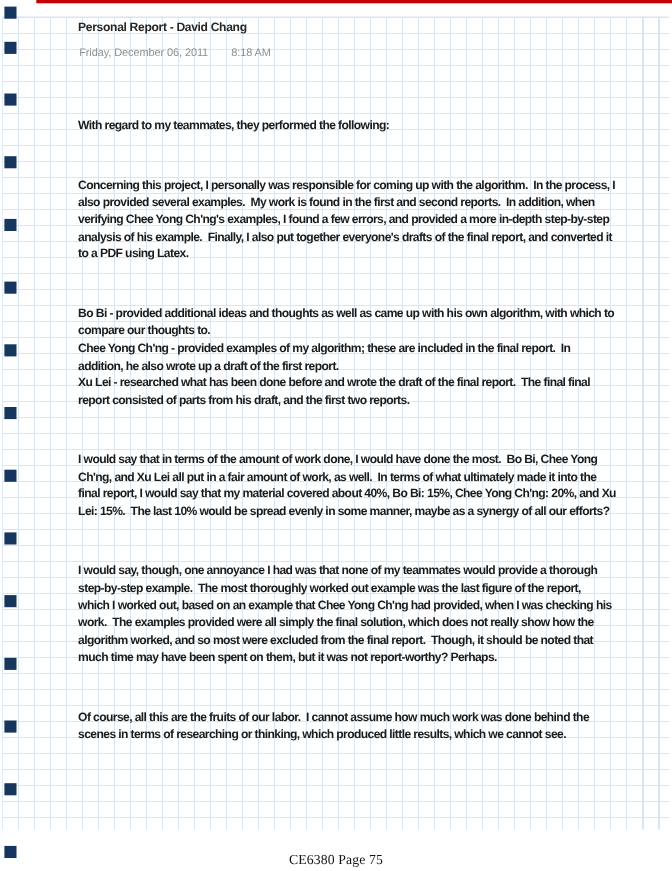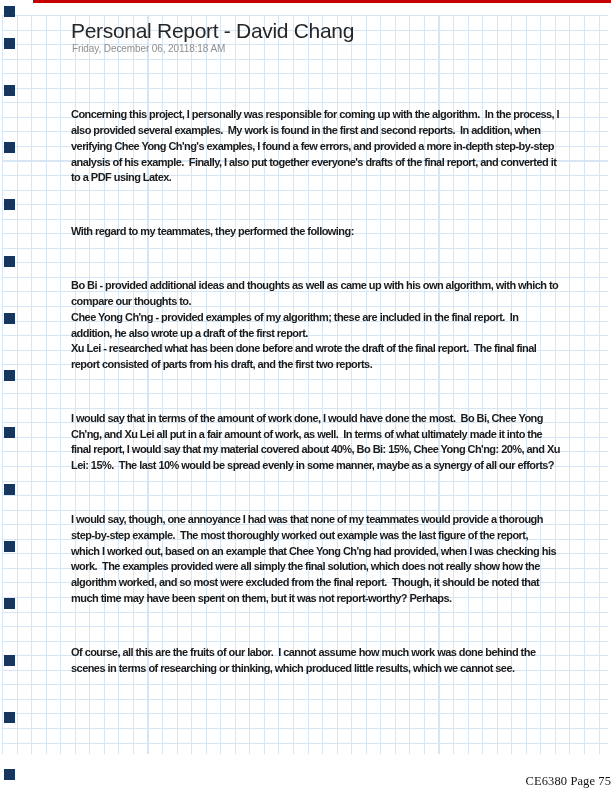--- a/index.html
+++ b/index.html
@@ -20,37 +20,37 @@
     position:absolute;top:0;left:33px;right:0;height:2.5px;
     background:var(--red-line-color);
   }
   
   .tab{
     position:absolute;left:4px;width:11px;height:11px;display:block;
     background:var(--tab-color);
   }
   .title{
     position:absolute;left:71px;top:19px;
-    font-size:21px;font-weight:400;color:#262626;letter-spacing:-0.3px;
+    font-size:11px;font-weight:700;color:#262626;letter-spacing:-0.3px;
     white-space:pre;
   }
   .dateline{
     position:absolute;left:72px;top:43px;
     font-size:10px;color:#8f8f8f;letter-spacing:-0.1px;white-space:pre;
   }
-  .dateline .time{}
+  .dateline .time{margin-left:21px;}
   .body{
     position:absolute;left:71px;top:76px;width:500px;
     font-size:11px;font-weight:600;color:#1b1b1b;
     line-height:15.7px;letter-spacing:-0.55px;white-space:pre;
   }
   .body p{margin:0 0 7px 0;padding:0;}
   .body p:last-child{margin-bottom:0;}
   .footer{
-    position:absolute;left:0;top:774px;width:611px;text-align:right;
+    position:absolute;left:0;top:774px;width:611px;text-align:center;
     font-family:"Liberation Serif",serif;font-size:12.5px;color:#141414;
     letter-spacing:0.1px;
   }
 </style>
 </head>
 <body>
 
 <div class="page">
 
   <div class="grid"></div>
@@ -71,26 +71,26 @@
   <i class="tab" style="top:598px"></i>
   <i class="tab" style="top:655px"></i>
   <i class="tab" style="top:712px"></i>
   <i class="tab" style="top:769px"></i>
 
   <div class="title">Personal Report - David Chang</div>
 
   <div class="dateline"><span>Friday, December 06, 2011</span><span class="time">8:18 AM</span></div>
 
   <div class="body">
+    <p>With regard to my teammates, they performed the following:</p>
     <p>Concerning this project, I personally was responsible for coming up with the algorithm.  In the process, I
 also provided several examples.  My work is found in the first and second reports.  In addition, when
 verifying Chee Yong Ch'ng's examples, I found a few errors, and provided a more in-depth step-by-step
 analysis of his example.  Finally, I also put together everyone's drafts of the final report, and converted it
 to a PDF using Latex.</p>
-    <p>With regard to my teammates, they performed the following:</p>
     <p>Bo Bi - provided additional ideas and thoughts as well as came up with his own algorithm, with which to
 compare our thoughts to.
 Chee Yong Ch'ng - provided examples of my algorithm; these are included in the final report.  In
 addition, he also wrote up a draft of the first report.
 Xu Lei - researched what has been done before and wrote the draft of the final report.  The final final
 report consisted of parts from his draft, and the first two reports.</p>
     <p>I would say that in terms of the amount of work done, I would have done the most.  Bo Bi, Chee Yong
 Ch'ng, and Xu Lei all put in a fair amount of work, as well.  In terms of what ultimately made it into the
 final report, I would say that my material covered about 40%, Bo Bi: 15%, Chee Yong Ch'ng: 20%, and Xu
 Lei: 15%.  The last 10% would be spread evenly in some manner, maybe as a synergy of all our efforts?</p>

